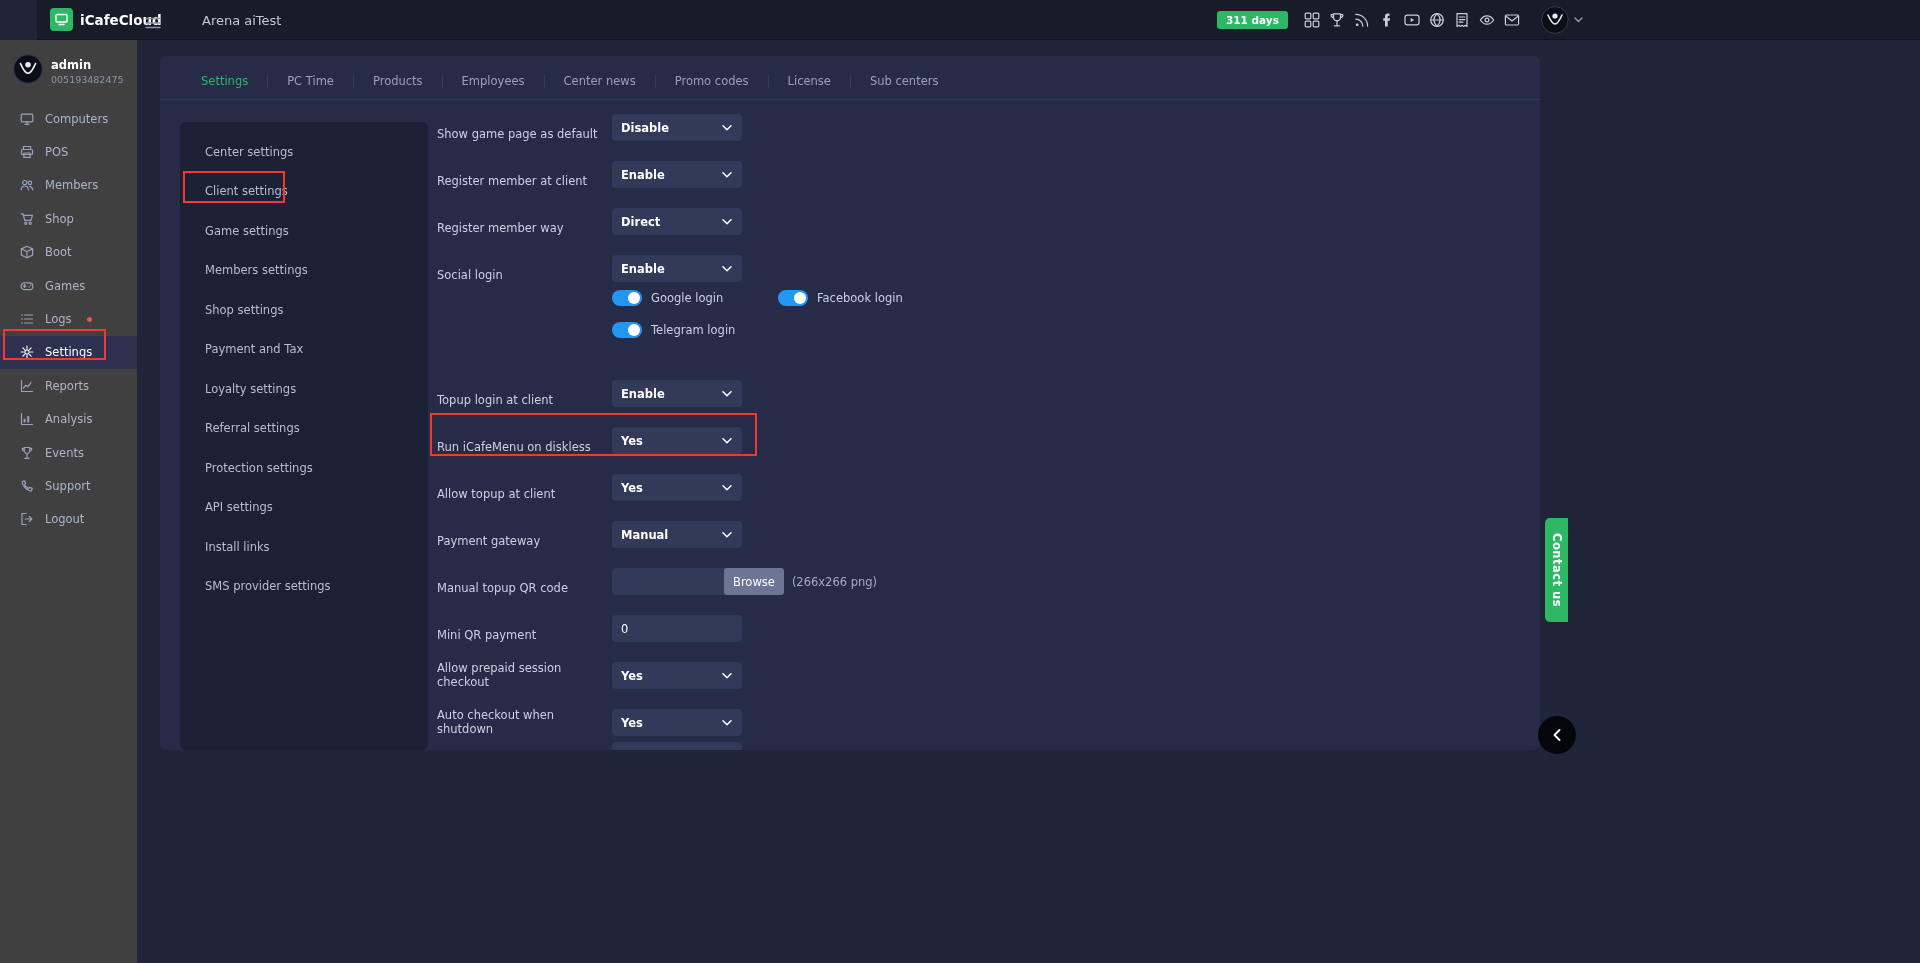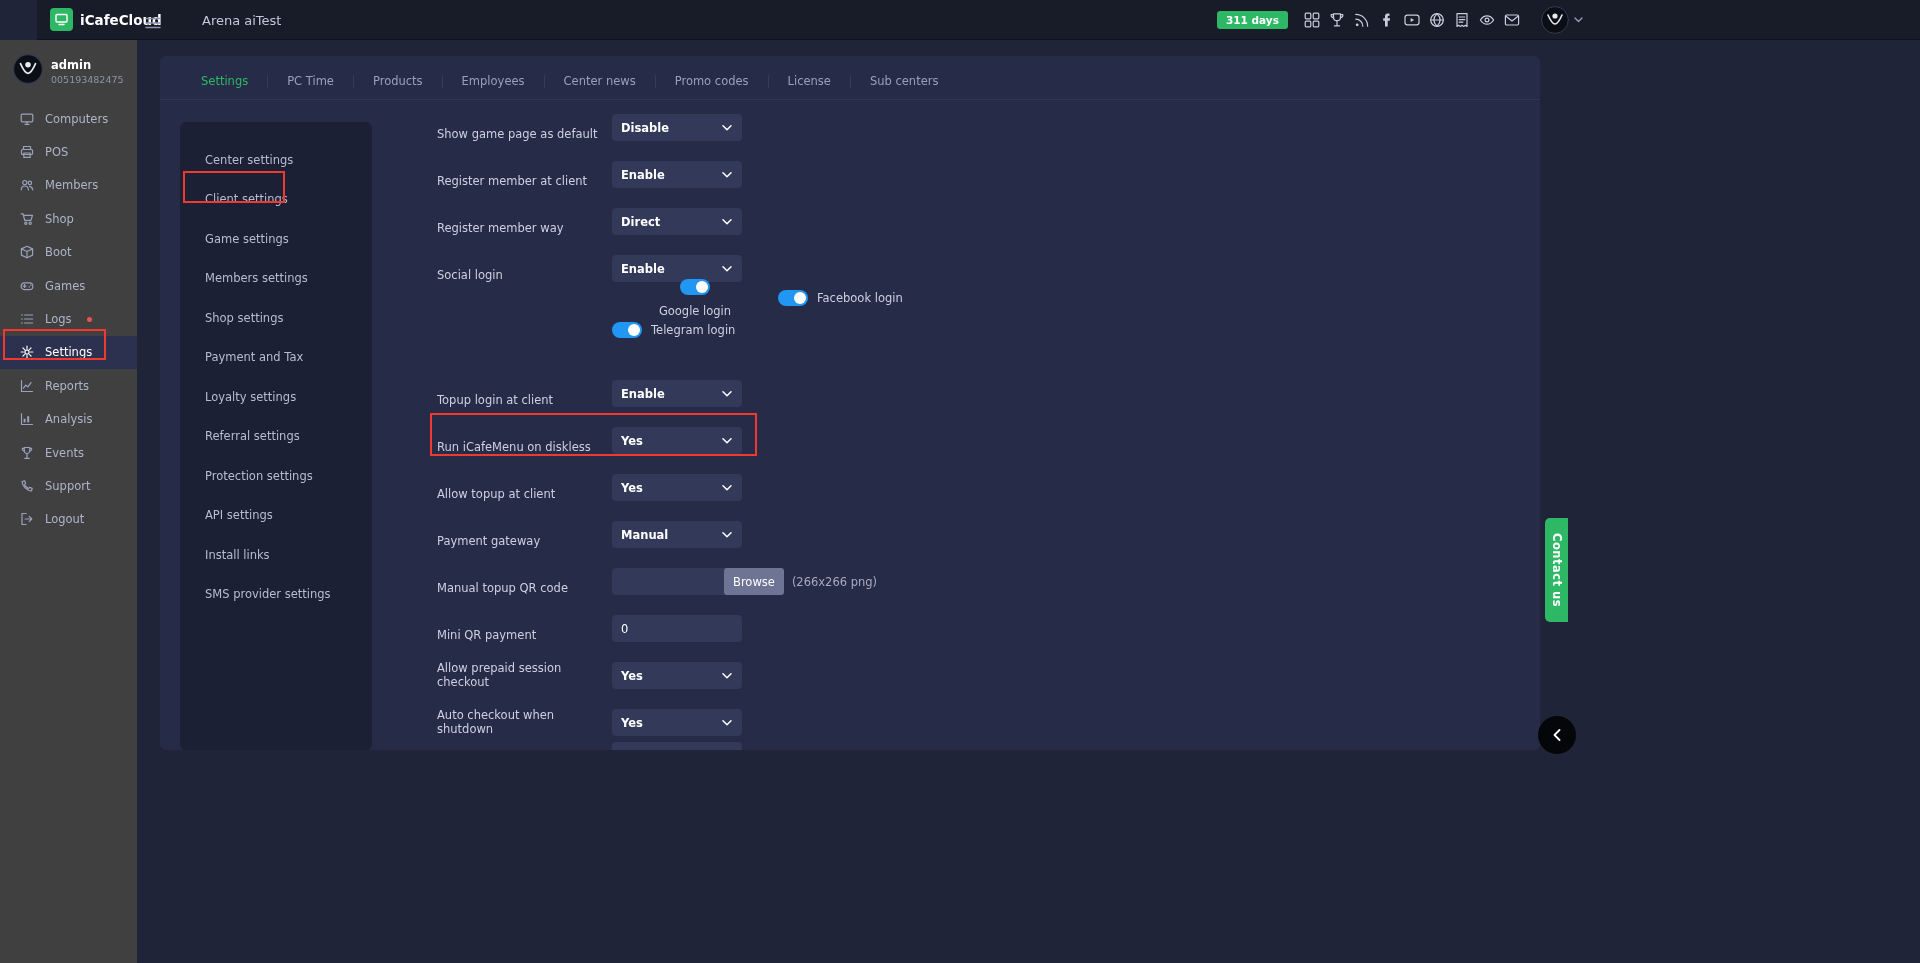--- a/index.html
+++ b/index.html
@@ -35,33 +35,33 @@
   .dot { width:5px; height:5px; border-radius:50%; background:#e8554d; margin-left:4px; }
 
   
   .content-card { position:absolute; left:160px; top:56px; width:1380px; height:694px; background:#262b47; border-radius:6px; }
   .tabs { position:absolute; left:182px; top:64px; height:35px; display:flex; align-items:center; }
   .tab { padding:0 19px; font-size:11.5px; color:#9aa0b8; border-right:1px solid #353c5a; line-height:13px; cursor:pointer; }
   .tab:last-child { border-right:none; }
   .tab.active { color:#2eb866; }
   .tabs-line { position:absolute; left:160px; top:99px; width:1380px; height:1px; background:#303752; }
 
-  .nav-panel { position:absolute; left:180px; top:122px; width:192px; height:628px; background:#1b2034; border-radius:6px; padding-top:18px; }
+  .nav-panel { position:absolute; left:180px; top:122px; width:248px; height:628px; background:#1b2034; border-radius:6px; padding-top:10px; }
   .nav-item { height:39.5px; display:flex; align-items:center; padding-left:25px; font-size:11.5px; color:#b7bdd2; cursor:pointer; }
 
   .form { position:absolute; left:407px; top:112px; width:1133px; height:638px; overflow:hidden; }
   .frow { display:flex; align-items:flex-end; height:47px; }
   .frow.first { margin-top:-18px; }
   .frow.gap { margin-top:14px; }
   .flabel { width:205px; padding-left:30px; font-size:11.5px; color:#ccd1e2; }
   .select { width:130px; height:27px; background:#323959; border-radius:4px; display:flex; align-items:center; justify-content:space-between; padding:0 10px 0 9px; color:#ffffff; font-size:11.5px; font-weight:600; cursor:pointer; }
   .input { width:130px; height:27px; background:#323959; border-radius:4px; color:#fff; font-size:11.5px; display:flex; align-items:center; padding-left:9px; cursor:text; }
   .trow { display:flex; align-items:center; height:32px; margin-left:205px; }
   .titem { display:flex; align-items:center; gap:9px; }
-  .titem.first { width:166px;flex-direction:column; }
+  .titem.first { width:166px; }
   .toggle { width:30px; height:16px; border-radius:8px; background:#2196f3; position:relative; cursor:pointer; flex:none; }
   .knob { position:absolute; right:2px; top:2px; width:12px; height:12px; border-radius:50%; background:#ffffff; }
   .tlabel { font-size:11.5px; color:#ccd1e2; }
   .filewrap { display:flex; align-items:center; }
   .filefield { width:114px; height:27px; background:#323959; border-radius:4px 0 0 4px; cursor:pointer; }
   .browse { height:27px; padding:0 9px; background:#6e7494; color:#fff; font-size:11.5px; display:flex; align-items:center; border-radius:3px; margin-left:-2px; cursor:pointer; }
   .hint { margin-left:8px; font-size:11.5px; color:#a6abc0; }
   .sliver { margin-top:6px; margin-left:205px; }
 
   

